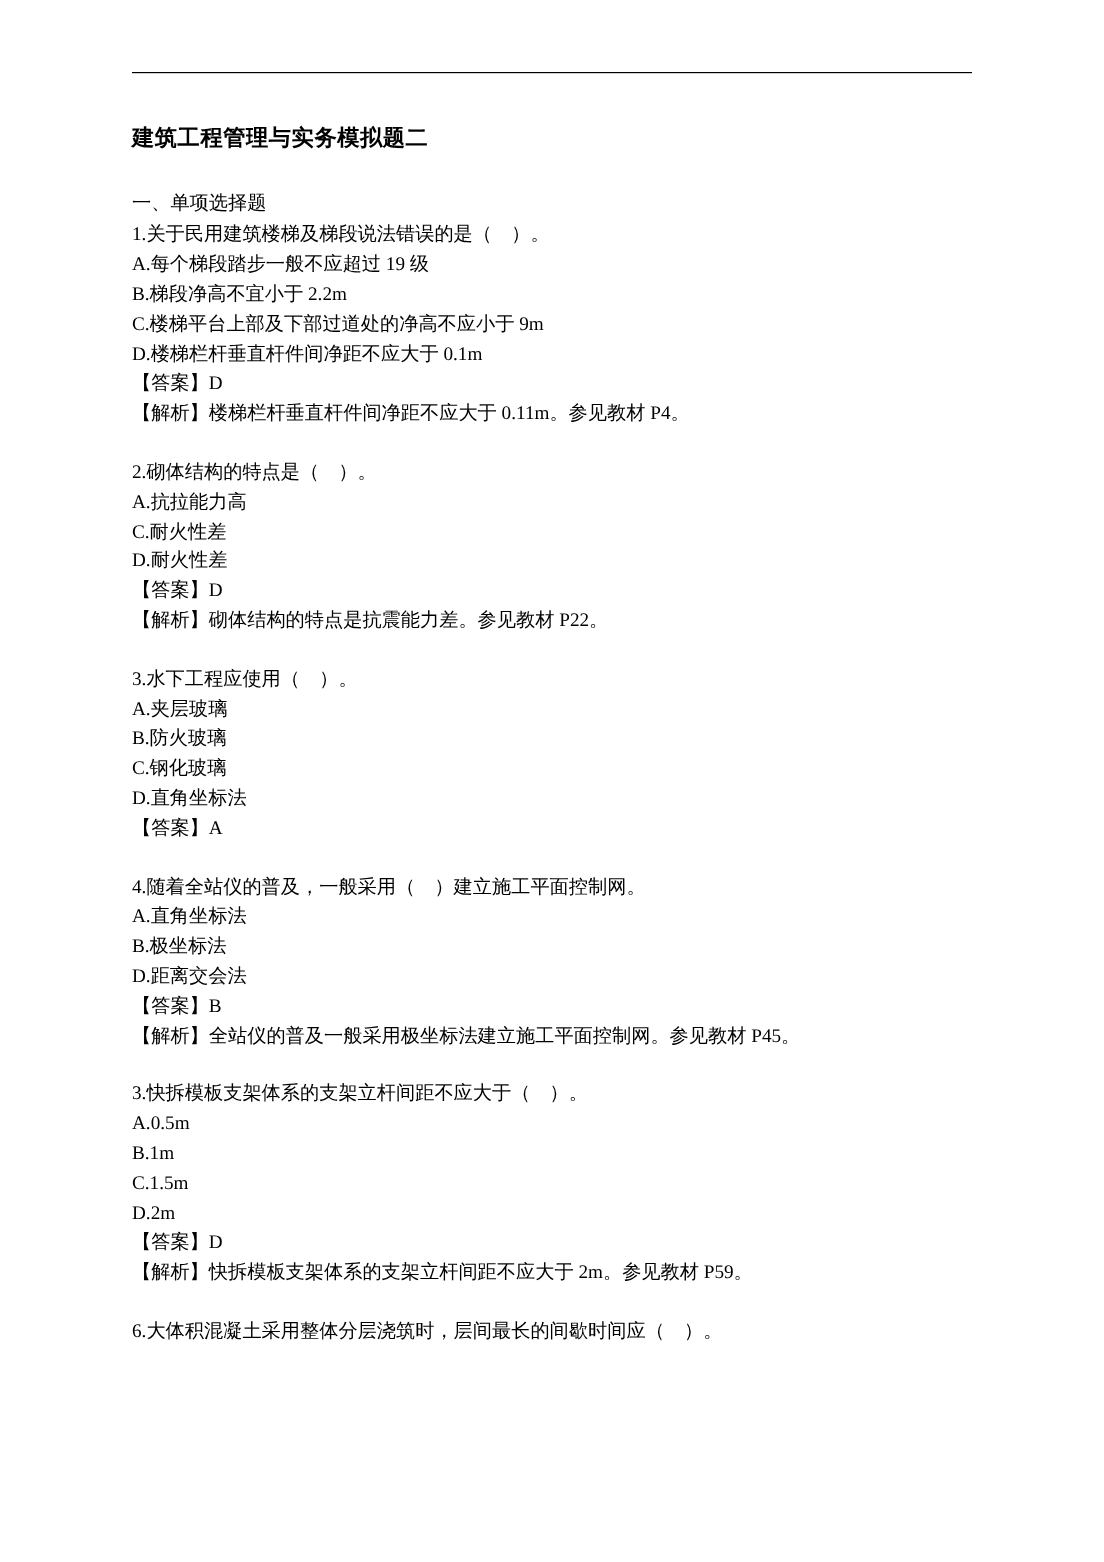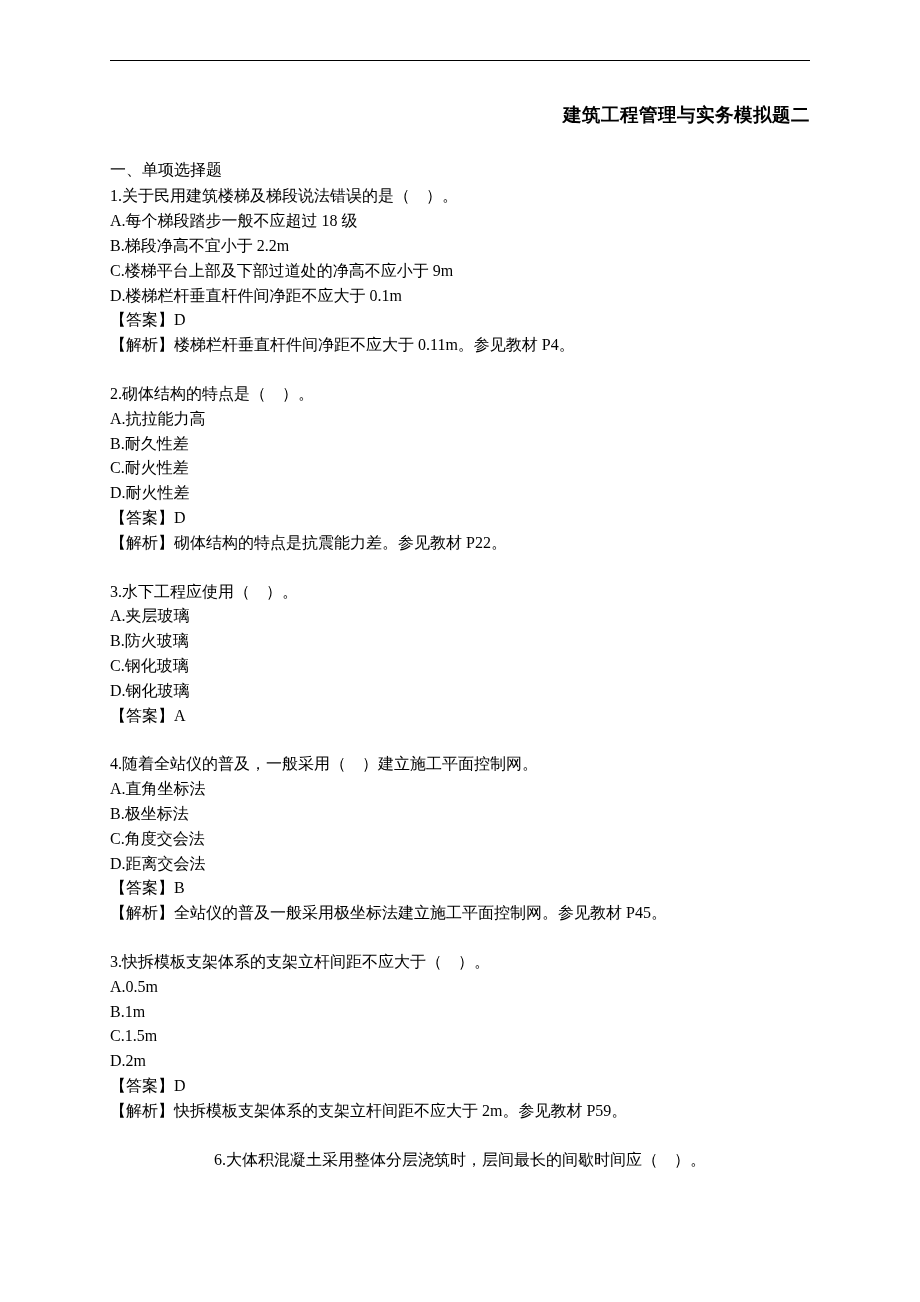--- a/index.html
+++ b/index.html
@@ -13,21 +13,21 @@
     color:#000;
     line-height:1.55;
     position:relative;
   }
   .rule{
     border:none;
     border-top:1.6px solid #000;
     margin:0 0 40px 0;
   }
   .title{
-    text-align:right;
+    text-align:left;
     font-family:"SimHei","黑体","Microsoft YaHei",sans-serif;
     font-weight:bold;
     font-size:18.5px;
     margin-bottom:28px;
     letter-spacing:0.5px;
   }
   .sect{
     font-family:"SimHei","黑体","Microsoft YaHei",sans-serif;
     font-weight:normal;
     font-size:16px;
@@ -43,63 +43,61 @@
 
 <div class="page">
   <hr class="rule">
 
   <div class="title">建筑工程管理与实务模拟题二</div>
 
   <div class="sect">一、单项选择题</div>
 
   <div class="block">
     <div class="line">1.关于民用建筑楼梯及梯段说法错误的是（　）。</div>
-    <div class="line">A.每个梯段踏步一般不应超过 18 级</div>
+    <div class="line">A.每个梯段踏步一般不应超过 19 级</div>
     <div class="line">B.梯段净高不宜小于 2.2m</div>
     <div class="line">C.楼梯平台上部及下部过道处的净高不应小于 9m</div>
     <div class="line">D.楼梯栏杆垂直杆件间净距不应大于 0.1m</div>
     <div class="line">【答案】D</div>
     <div class="line">【解析】楼梯栏杆垂直杆件间净距不应大于 0.11m。参见教材 P4。</div>
   </div>
 
   <div class="block">
     <div class="line">2.砌体结构的特点是（　）。</div>
     <div class="line">A.抗拉能力高</div>
-    <div class="line">B.耐久性差</div>
     <div class="line">C.耐火性差</div>
     <div class="line">D.耐火性差</div>
     <div class="line">【答案】D</div>
     <div class="line">【解析】砌体结构的特点是抗震能力差。参见教材 P22。</div>
   </div>
 
   <div class="block">
     <div class="line">3.水下工程应使用（　）。</div>
     <div class="line">A.夹层玻璃</div>
     <div class="line">B.防火玻璃</div>
     <div class="line">C.钢化玻璃</div>
-    <div class="line">D.钢化玻璃</div>
+    <div class="line">D.直角坐标法</div>
     <div class="line">【答案】A</div>
   </div>
 
   <div class="block">
     <div class="line">4.随着全站仪的普及，一般采用（　）建立施工平面控制网。</div>
     <div class="line">A.直角坐标法</div>
     <div class="line">B.极坐标法</div>
-    <div class="line">C.角度交会法</div>
     <div class="line">D.距离交会法</div>
     <div class="line">【答案】B</div>
     <div class="line">【解析】全站仪的普及一般采用极坐标法建立施工平面控制网。参见教材 P45。</div>
   </div>
 
   <div class="block">
     <div class="line">3.快拆模板支架体系的支架立杆间距不应大于（　）。</div>
     <div class="line">A.0.5m</div>
     <div class="line">B.1m</div>
     <div class="line">C.1.5m</div>
     <div class="line">D.2m</div>
     <div class="line">【答案】D</div>
     <div class="line">【解析】快拆模板支架体系的支架立杆间距不应大于 2m。参见教材 P59。</div>
   </div>
 
-  <div class="block" style="margin-bottom:0;text-align:center;">
+  <div class="block" style="margin-bottom:0;">
     <div class="line">6.大体积混凝土采用整体分层浇筑时，层间最长的间歇时间应（　）。</div>
   </div>
 </div>
 
 </body></html>

